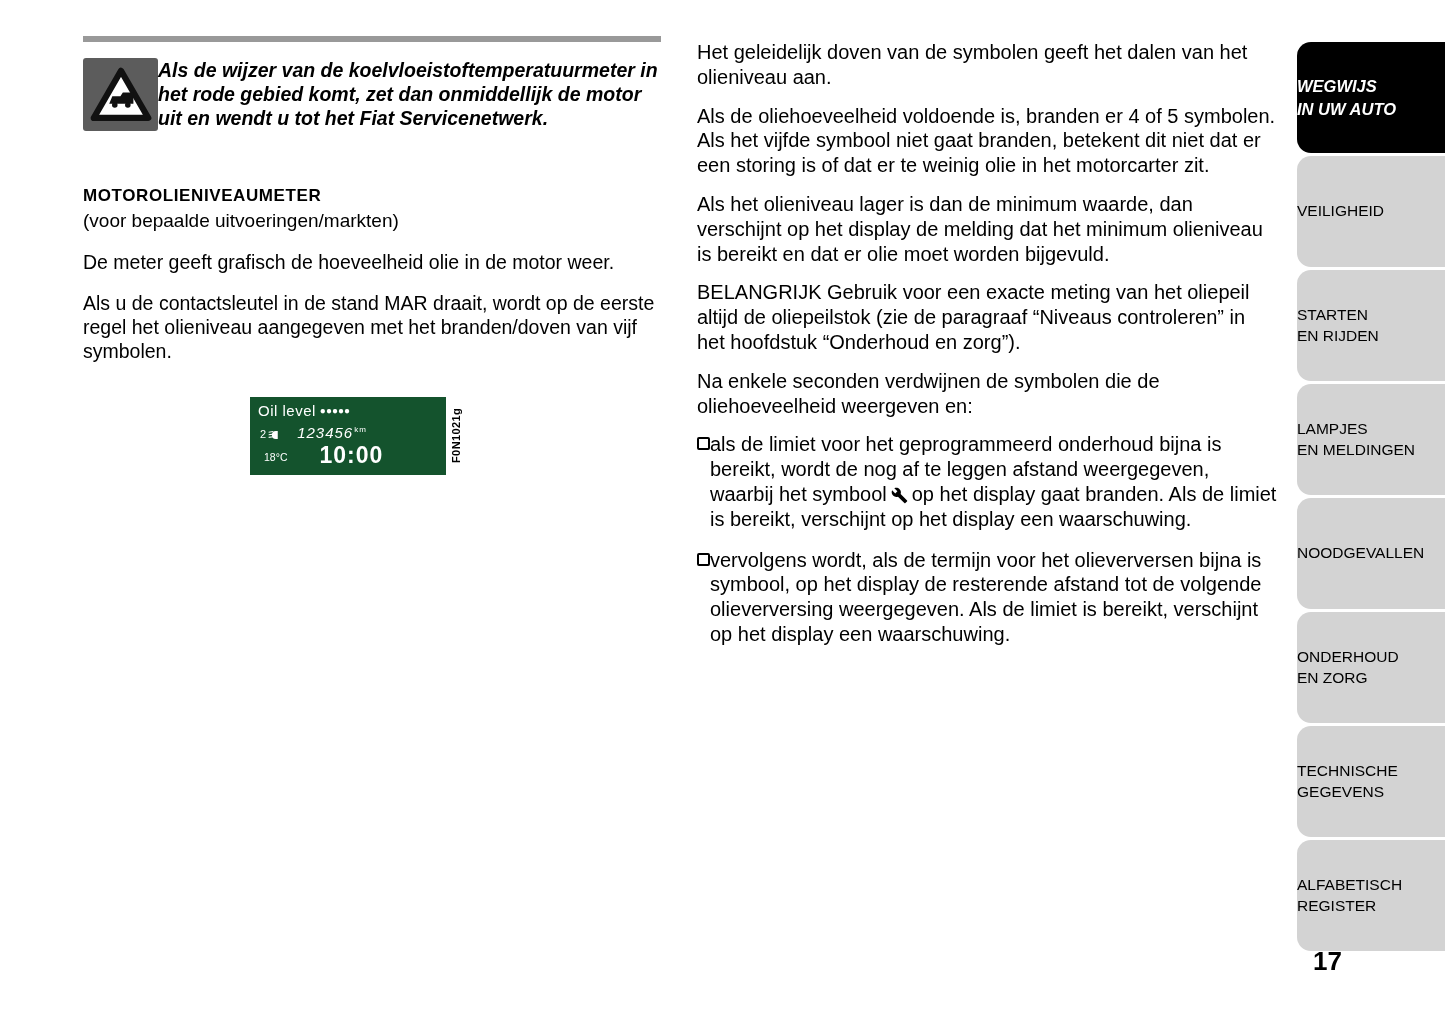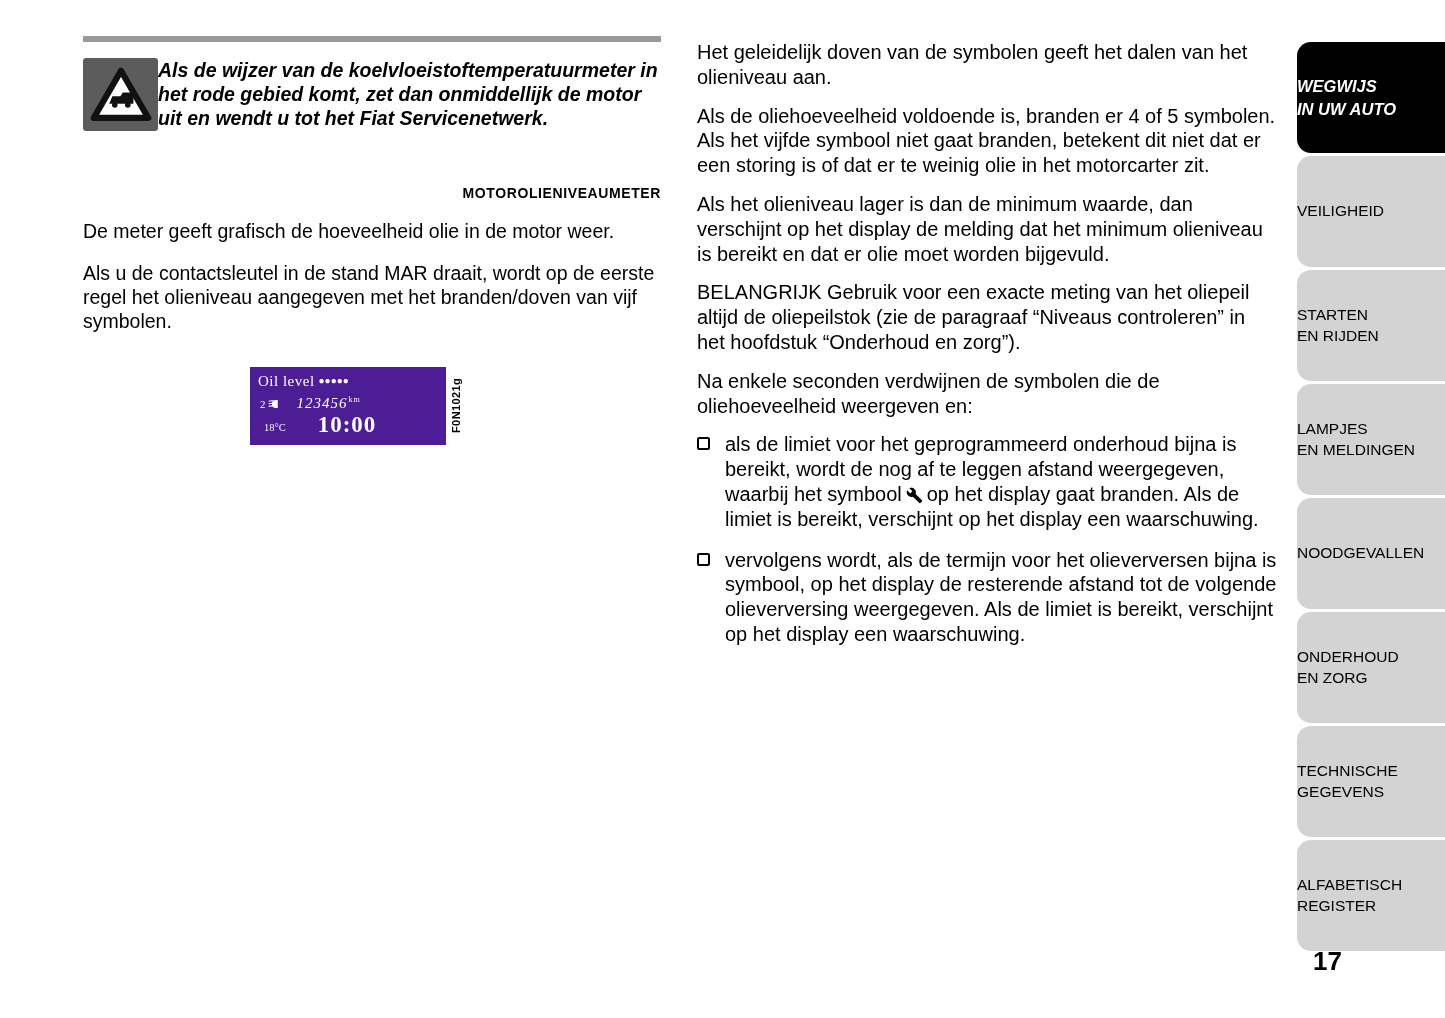--- a/index.html
+++ b/index.html
@@ -27,31 +27,31 @@
     background: #5c5c5c;
     border-radius: 3px;
     display: flex; align-items: center; justify-content: center;
   }
   .warn-box svg { width: 62px; height: 58px; }
   .warning-text {
     margin: 0; font-weight: bold; font-style: italic;
     font-size: 19.5px; line-height: 1.24;
   }
   .section-heading {
-    margin: 54px 0 0 0; font-size: 14px; font-weight: bold; letter-spacing: 0.6px; text-align: right;
+    margin: 54px 0 0 0; font-size: 17px; font-weight: bold; letter-spacing: 0.6px;
   }
   .subheading { margin: 3px 0 0 0; font-size: 19px; }
   .left-col p.body-par { margin: 17px 0 0 0; }
 
   .display-figure {
     position: relative; margin: 34px 0 0 167px; width: 196px;
   }
   .lcd {
-    width: 196px; height: 78px; background: #4c1d95; color: #fff;
-    font-family: Liberation Serif, serif;
+    width: 196px; height: 78px; background: #14532d; color: #fff;
+    font-family: Liberation Sans, sans-serif;
     padding: 5px 6px 4px 8px;
   }
   .lcd-line1 { display: flex; align-items: center; font-size: 15px; letter-spacing: 0.5px; }
   .lcd-symbols { font-size: 10px; margin-left: 4px; letter-spacing: 0px; }
   .lcd-line2 { display: flex; align-items: baseline; margin-top: 3px; padding-left: 2px; }
   .hl-group { display: inline-flex; align-items: center; font-size: 11px; gap: 2px; }
   .hl-group svg { width: 13px; height: 10px; }
   .lcd-odometer { font-size: 15px; font-style: italic; letter-spacing: 1px; margin-left: 16px; }
   .lcd-odo-unit { font-size: 8px; vertical-align: super; font-style: normal; margin-left: 1px; }
   .lcd-line3 { display: flex; align-items: flex-end; margin-top: 1px; }
@@ -63,21 +63,21 @@
     font-size: 11px; font-weight: bold; letter-spacing: 0.4px;
     white-space: nowrap;
   }
 
   
   .mid-col {
     position: absolute; left: 697px; top: 40px; width: 580px;
     font-size: 20px; line-height: 1.24;
   }
   .mid-col p { margin: 0 0 14px 0; }
-  .bullet-item { display: flex; gap: 15px; margin: 0 0 16px 0; }
+  .bullet-item { display: flex; margin: 0 0 16px 0; }
   .square-bullet {
     flex: 0 0 auto;
     width: 13px; height: 13px; margin-top: 5px;
     border: 2.5px solid #000; border-radius: 2px;
     background: #fff;
   }
   .bullet-text { flex: 1; margin: 0 !important; }
   .wrench-svg { width: 17px; height: 17px; vertical-align: -3px; margin: 0 4px; }
 
   
@@ -118,20 +118,21 @@
             <path d="M31 60 l5 -12 h13 l4 -6 h17 v18 z"></path>
             <circle cx="40" cy="62" r="4.5"></circle>
             <circle cx="61" cy="62" r="4.5"></circle>
           </g>
         </svg>
       </div>
       <p class="warning-text">Als de wijzer van de koelvloeistoftemperatuurmeter in het rode gebied komt, zet dan onmiddellijk de motor uit en wendt u tot het Fiat Servicenetwerk.</p>
     </div>
 
     <h2 class="section-heading">MOTOROLIENIVEAUMETER</h2>
+    <p class="subheading">(voor bepaalde uitvoeringen/markten)</p>
 
     <p class="body-par">De meter geeft grafisch de hoeveelheid olie in de motor weer.</p>
     <p class="body-par">Als u de contactsleutel in de stand MAR draait, wordt op de eerste regel het olieniveau aangegeven met het branden/doven van vijf symbolen.</p>
 
     <div class="display-figure">
       <div class="lcd">
         <div class="lcd-line1">
           <span>Oil level</span>
           <span class="lcd-symbols">●●●●●</span>
         </div>

